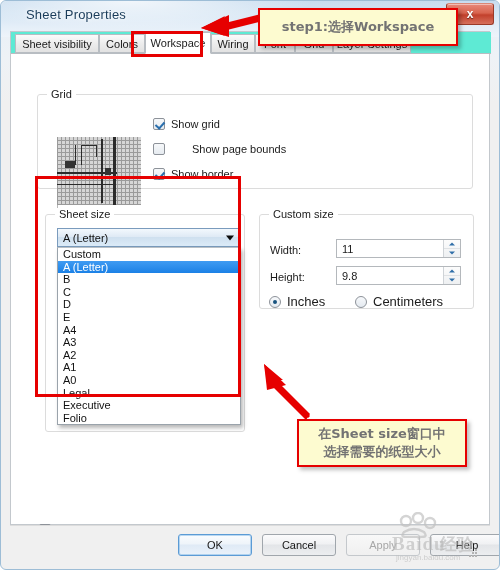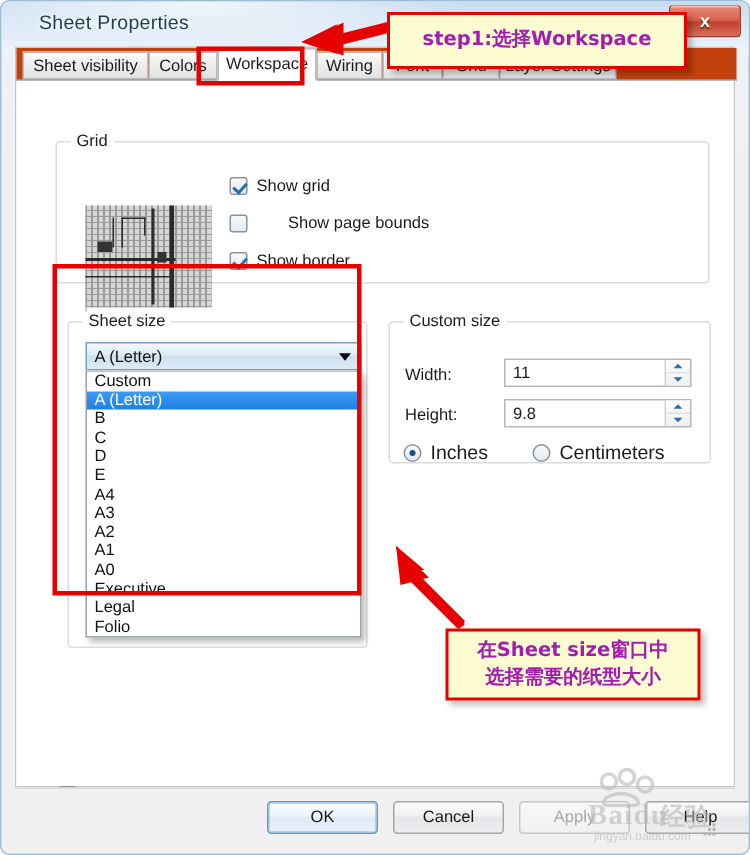--- a/index.html
+++ b/index.html
@@ -57,21 +57,21 @@
   .dlg-body{
     position:absolute;left:9px;top:30px;width:480px;height:494px;
     background:#ffffff;
     border:1px solid #c3c8cd;
     box-sizing:border-box;
   }
 
   
   .tabstrip{
     position:absolute;left:0px;top:0px;width:480px;height:22px;
-    background:#c2410c;
+    background:#5eead4;
   }
   .tab{
     position:absolute;top:2px;height:19px;
     box-sizing:border-box;
     border:1px solid #b8bdc2;
     background:linear-gradient(180deg,#fbfbfb 0%,#ededed 50%,#e2e2e2 100%);
     font-size:11px;color:#1b1b1b;
     display:flex;align-items:center;justify-content:center;
     cursor:pointer;
     white-space:nowrap;
@@ -226,21 +226,21 @@
 
   
   .redbox{position:absolute;border:3px solid #e60000;box-sizing:border-box;z-index:40;}
   .callout{
     position:absolute;box-sizing:border-box;
     border:2px solid #e60000;background:#fdfbd0;
     z-index:45;
     box-shadow:3px 3px 4px rgba(0,0,0,.25);
     display:flex;align-items:center;justify-content:center;
     font-family:"DejaVu Sans","Liberation Sans",sans-serif;
-    color:#a21caf;
+    color:#737373;
   }
   .callout .ctxt{font-size:13px;font-weight:bold;line-height:1.35;text-align:center;white-space:pre-line;}
   .arrowsvg{position:absolute;z-index:44;pointer-events:none;}
 
   
   .wm{
     position:absolute;z-index:30;pointer-events:none;
     color:#b9b9b9;opacity:.62;
     font-family:"Liberation Serif",serif;
     font-weight:bold;
@@ -335,22 +335,22 @@
           <div class="dopt sel">A (Letter)</div>
           <div class="dopt">B</div>
           <div class="dopt">C</div>
           <div class="dopt">D</div>
           <div class="dopt">E</div>
           <div class="dopt">A4</div>
           <div class="dopt">A3</div>
           <div class="dopt">A2</div>
           <div class="dopt">A1</div>
           <div class="dopt">A0</div>
+          <div class="dopt">Legal</div>
           <div class="dopt">Executive</div>
-          <div class="dopt">Legal</div>
           <div class="dopt">Folio</div>
         </div>
 
         <div class="group" style="left:248px;top:160px;width:215px;height:95px;">
           <div class="glabel">Custom size</div>
         </div>
 
         <div class="flabel" style="left:259px;top:190px;">Width:</div>
         <div class="inp" style="left:325px;top:185px;width:125px;height:19px;">
           <span>11</span>

